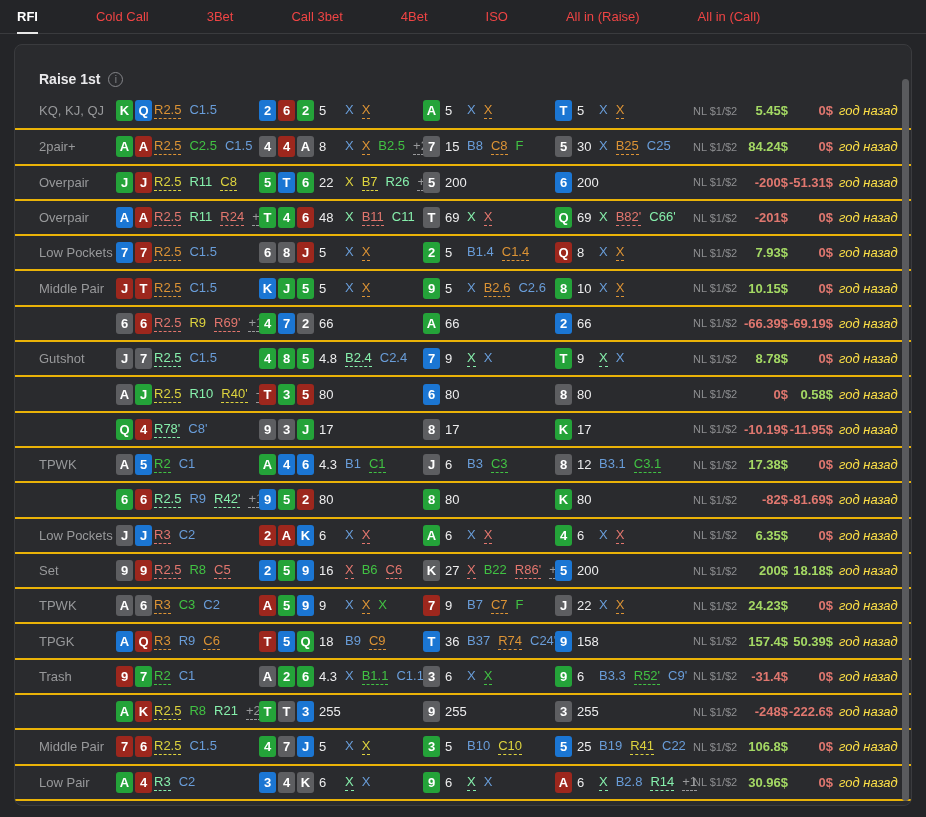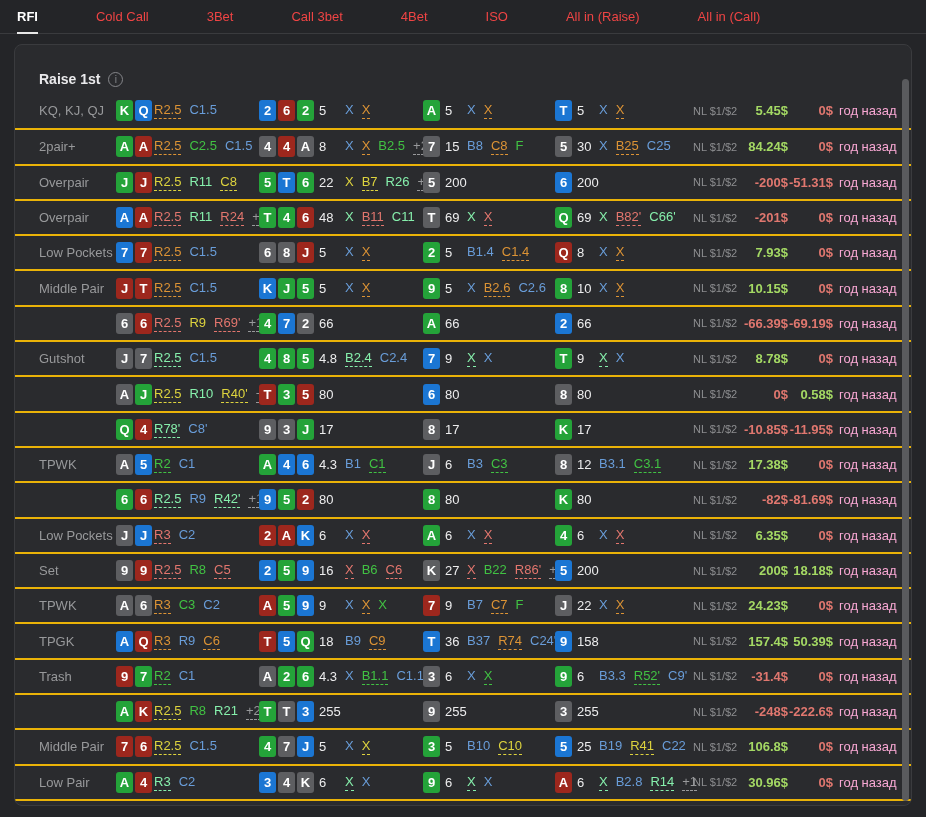--- a/index.html
+++ b/index.html
@@ -51,21 +51,21 @@
   .card.g{background:#24a339}.card.b{background:#1b76d3}
   .card.r{background:#9d271d}.card.x{background:#5d5e61}
   .pot{color:#ededee;font-size:13px;white-space:nowrap;}
   .acts{display:flex;gap:8px;font-size:13px;white-space:nowrap;align-items:baseline;}
   .act.u{border-bottom:1px dashed currentColor;padding-bottom:1px;}
   .c-orange{color:#dc9335}.c-blue{color:#699dd9}.c-green{color:#41c243}
   .c-teal{color:#86efac}.c-yellow{color:#ddd33e}.c-pink{color:#e3766e}.c-gray{color:#98999b}
   .stakes{color:#8d8e90;font-size:11px;white-space:nowrap;}
   .res{font-size:13px;font-weight:700;justify-self:end;white-space:nowrap;}
   .res.pos{color:#a4d964}.res.neg{color:#e0776f}
-  .time{color:#f9a8d4;font-size:13px;padding-left:6px;white-space:nowrap;}
+  .time{color:#fde047;font-size:13px;padding-left:6px;white-space:nowrap;font-style:italic;}
   
   .scroll-thumb{
     position:absolute;right:2px;top:34px;width:7px;height:722px;
     background:#5a5b5e;border-radius:4px;
   }
 </style>
 </head>
 <body>
 
 <nav class="tabbar">
@@ -468,21 +468,21 @@
           <div class="card x">8</div>
         </div>
         <div class="pot">17</div>
         <div class="acts"></div>
         <div class="cards">
           <div class="card g">K</div>
         </div>
         <div class="pot">17</div>
         <div class="acts"></div>
         <div class="stakes">NL $1/$2</div>
-        <div class="res neg">-10.85$</div>
+        <div class="res neg">-10.19$</div>
         <div class="res neg">-11.95$</div>
         <div class="time">год назад</div>
       </div>
       <div class="row">
         <div class="lbl">TPWK</div>
         <div class="cards">
           <div class="card x">A</div>
           <div class="card b">5</div>
         </div>
         <div class="acts">

